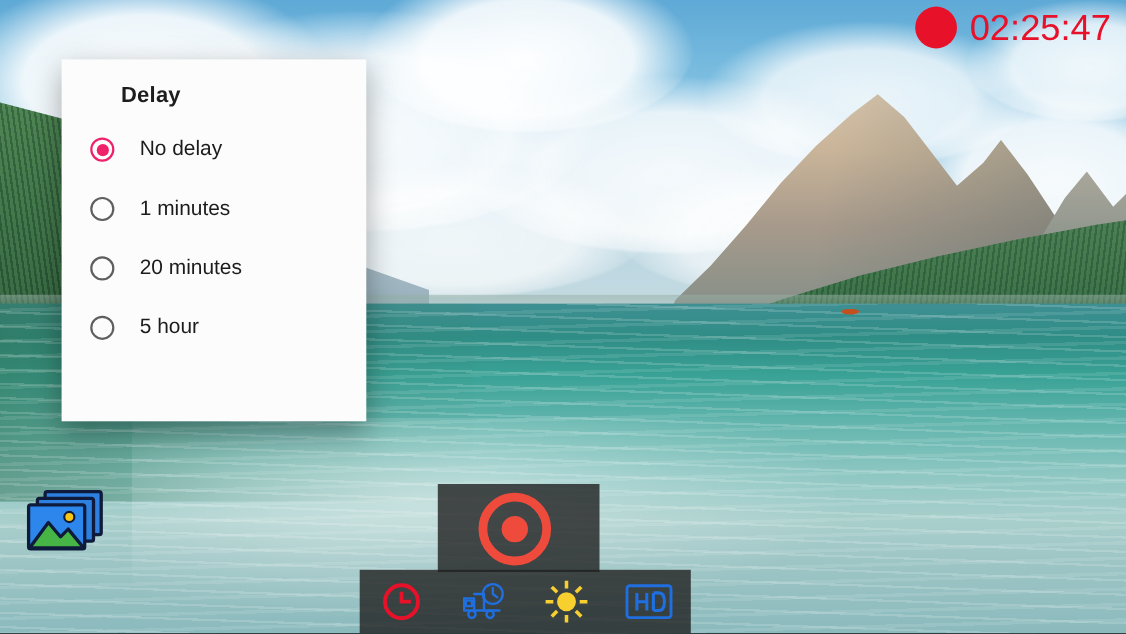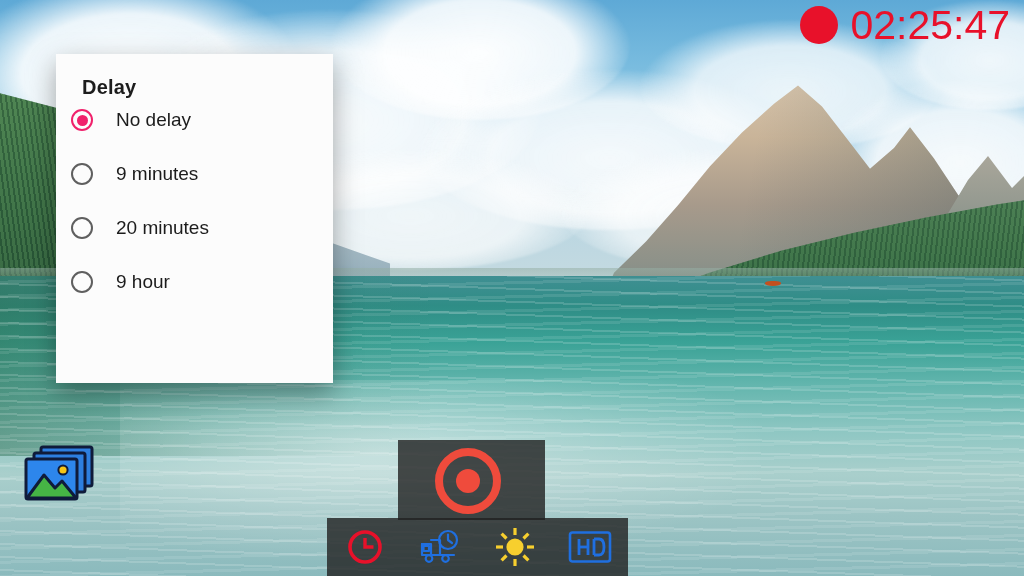--- a/index.html
+++ b/index.html
@@ -152,48 +152,49 @@
   .rec-indicator {
     position: absolute; right: 14px; top: 4px;
     display: flex; align-items: center; gap: 12px;
   }
   .rec-dot {
     width: 38px; height: 38px; border-radius: 50%;
     background: #e8112a;
   }
   .rec-time {
     color: #e8112a;
-    font-size: 41px;
+    font-size: 33px;
     line-height: 42px;
     font-weight: 400;
     letter-spacing: 0px;
     font-family: "Liberation Sans", sans-serif;
   }
 
   
   .dialog {
     position: absolute; left: 56px; top: 54px;
     width: 277px; height: 329px;
     background: #fcfcfc;
     box-shadow: 0 10px 26px rgba(0,0,0,.35);
     overflow: hidden;
   }
   .dialog-title {
     font-size: 20px;
     font-weight: bold;
     color: #1d1d1d;
     padding: 22px 0 0 26px;
     letter-spacing: .2px;
+    margin-left: 28px;
   }
   .options { padding-top: 10px; }
   .option {
     display: flex;
-    align-items: flex-start;
+    align-items: center;
     height: 54px;
-    padding-left: 15px;
+    padding-left: 26px;
     cursor: pointer;
     user-select: none;
   }
   .radio {
     position: relative;
     width: 22px; height: 22px;
     border-radius: 50%;
     border: 2px solid #5f5f5f;
     box-sizing: border-box;
     flex: 0 0 auto;
@@ -300,31 +301,31 @@
     <div class="options">
 
       <div class="option">
         <span class="radio checked"></span>
         <span class="option-label">No delay</span>
       </div>
 
 
       <div class="option">
         <span class="radio"></span>
-        <span class="option-label">9 minutes</span>
+        <span class="option-label">1 minutes</span>
       </div>
 
       <div class="option">
         <span class="radio"></span>
         <span class="option-label">20 minutes</span>
       </div>
 
       <div class="option">
         <span class="radio"></span>
-        <span class="option-label">9 hour</span>
+        <span class="option-label">5 hour</span>
       </div>
 
     </div>
   </div>
 
   <div class="gallery-btn">
     <svg width="74" height="60" viewBox="0 0 74 60">
       <rect x="19" y="2" width="51" height="39" rx="2" fill="#2d7fe0" stroke="#0f1b3a" stroke-width="3"></rect>
       <rect x="12" y="8" width="51" height="39" rx="2" fill="#2d7fe0" stroke="#0f1b3a" stroke-width="3"></rect>
       <rect x="4" y="14" width="51" height="40" rx="2" fill="#2d86ec" stroke="#0f1b3a" stroke-width="3"></rect>

